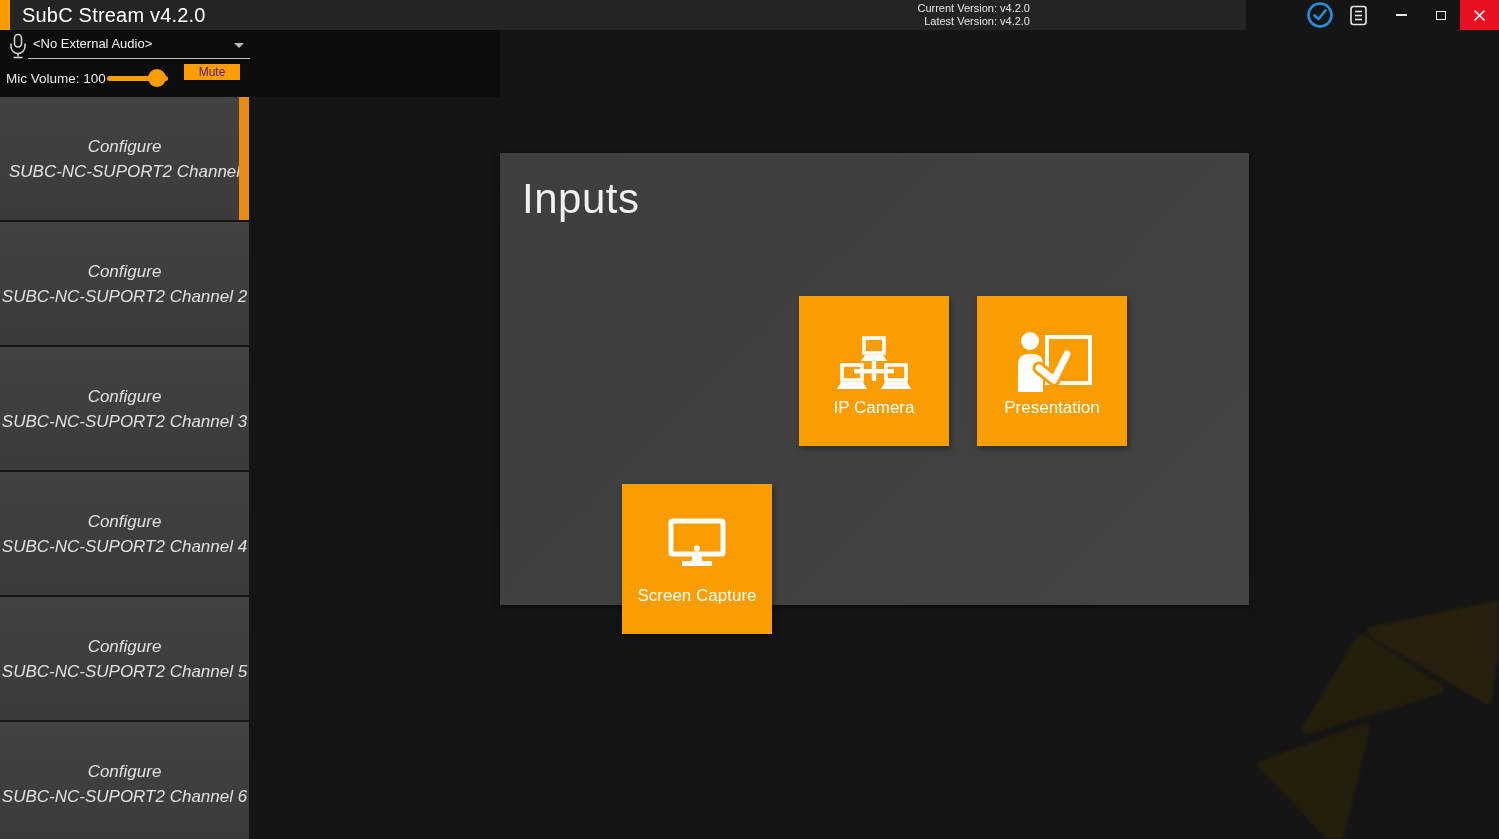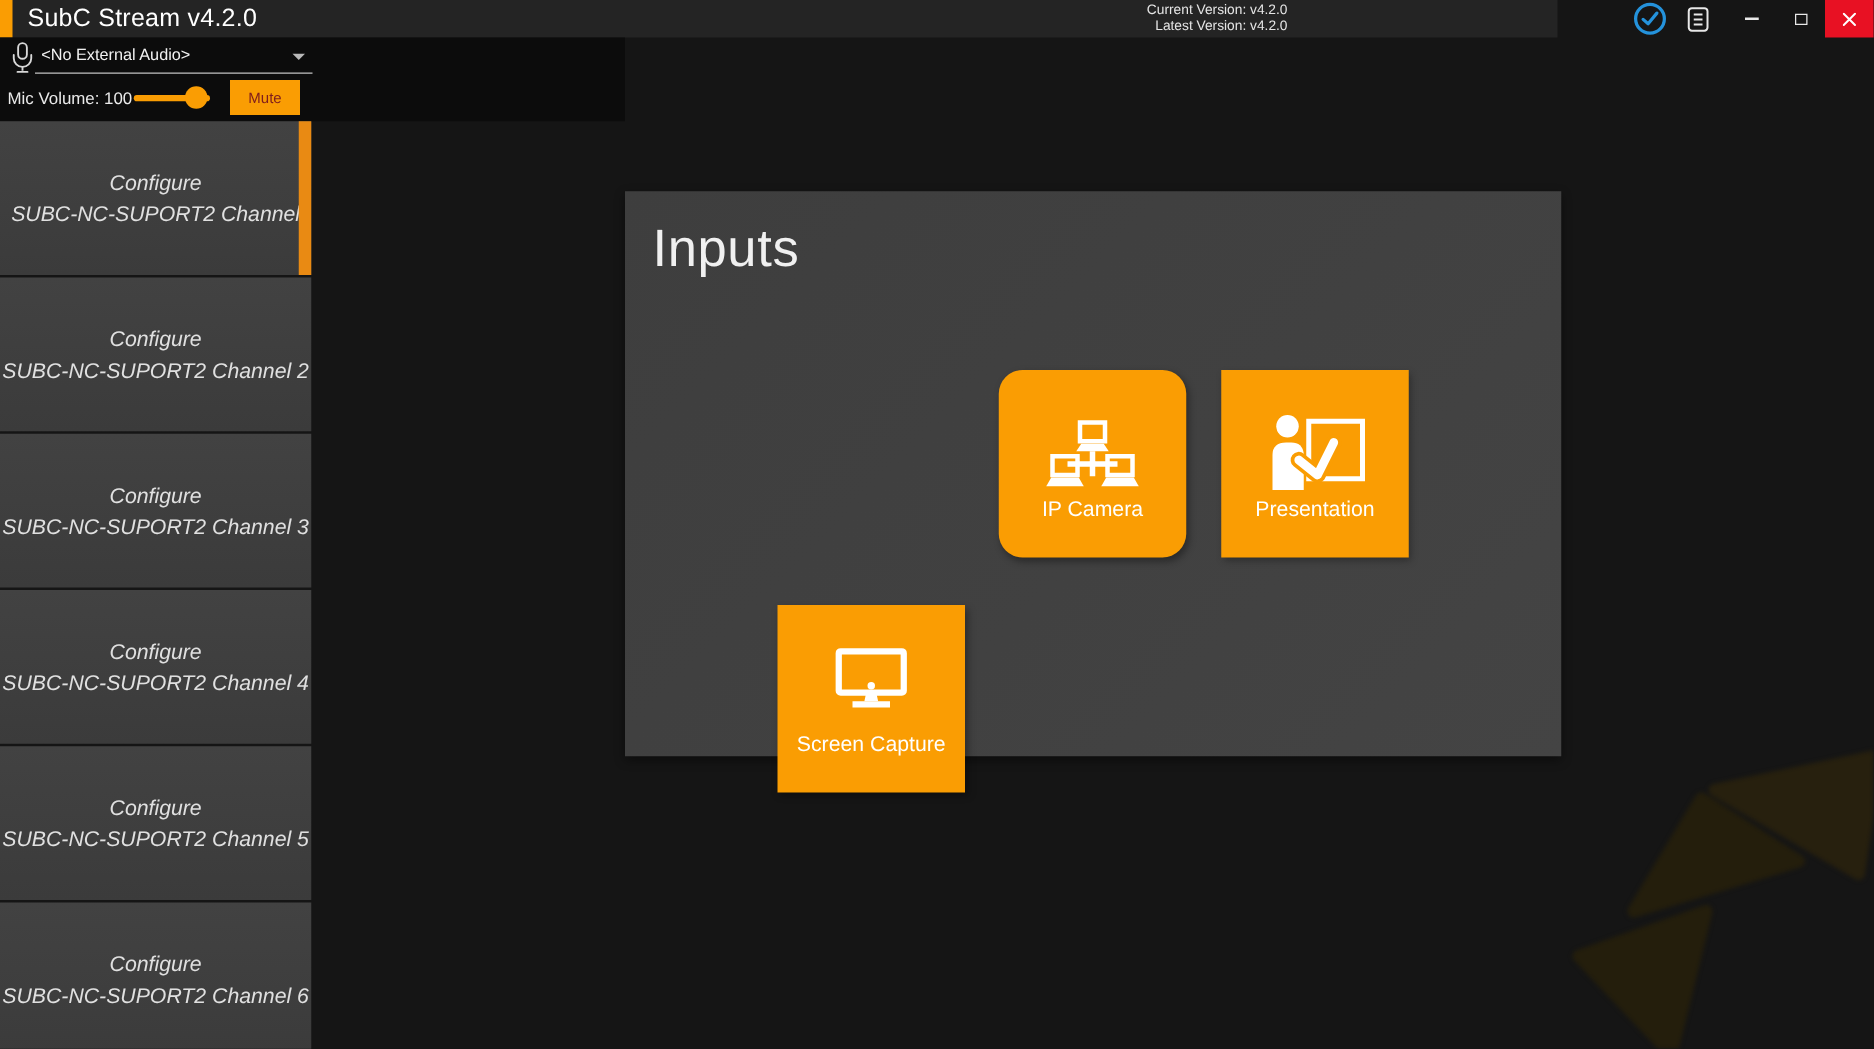--- a/index.html
+++ b/index.html
@@ -65,22 +65,22 @@
   }
   .slider-track {
     position:absolute; left:107px; top:46px; width:61px; height:5px;
     background:#FA9D03; border-radius:3px;
   }
   .slider-handle {
     position:absolute; left:148px; top:39px; width:18px; height:18px;
     border-radius:50%; background:#FA9D03;
   }
   .mute-btn {
-    position:absolute; left:184px; top:34px; width:56px; height:28px;
-    background:#FA9D03; border:none; color:#7f1d1d; font-size:12px;
+    position:absolute; left:184px; top:34px; width:56px; height:16px;
+    background:#FA9D03; border:none; color:#4c1d95; font-size:12px;
     font-family:"Liberation Sans", sans-serif; cursor:pointer;
   }
 
   
   .sidebar { position:absolute; left:0; top:97px; width:249px; height:742px; }
   .side-card {
     position:relative; width:249px; height:123px; margin-bottom:2px;
     background:linear-gradient(180deg,#424242 0%, #3b3b3b 100%);
     display:flex; flex-direction:column; align-items:center; justify-content:center;
     cursor:pointer;
@@ -103,21 +103,21 @@
   }
   .panel-heading {
     position:absolute; left:22px; top:22px; font-size:42px; font-weight:300;
     color:#f0f0f0; letter-spacing:0.5px;
   }
   .tile {
     position:absolute; width:150px; height:150px; background:#FA9D03;
     box-shadow:2px 3px 6px rgba(0,0,0,0.35); cursor:pointer;
   }
   .tile-1 { left:122px; top:143px; }
-  .tile-2 { left:299px; top:143px;border-radius:19px; }
+  .tile-2 { left:299px; top:143px; }
   .tile-3 { left:477px; top:143px; }
   .tile-4 { left:122px; top:331px; }
   .tile-label {
     position:absolute; left:0; right:0; bottom:28px; text-align:center;
     font-size:17px; color:#ffffff;
   }
   .tile-icon { position:absolute; left:50%; transform:translateX(-50%); }
 
   
   .corner-logo {

